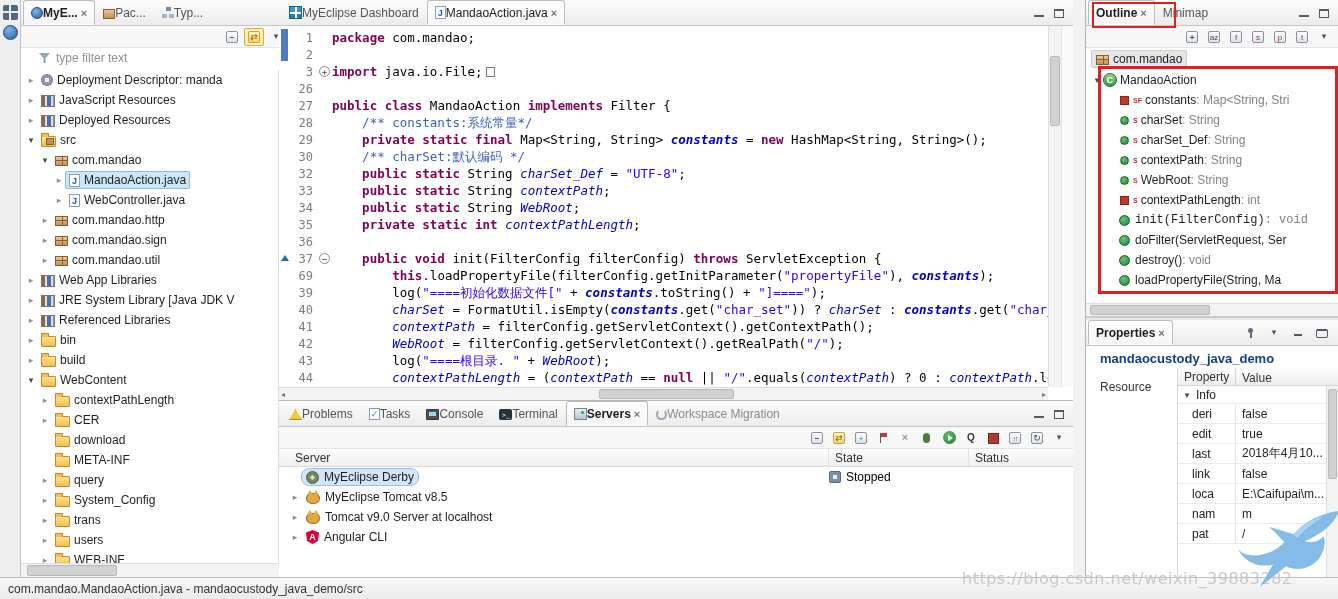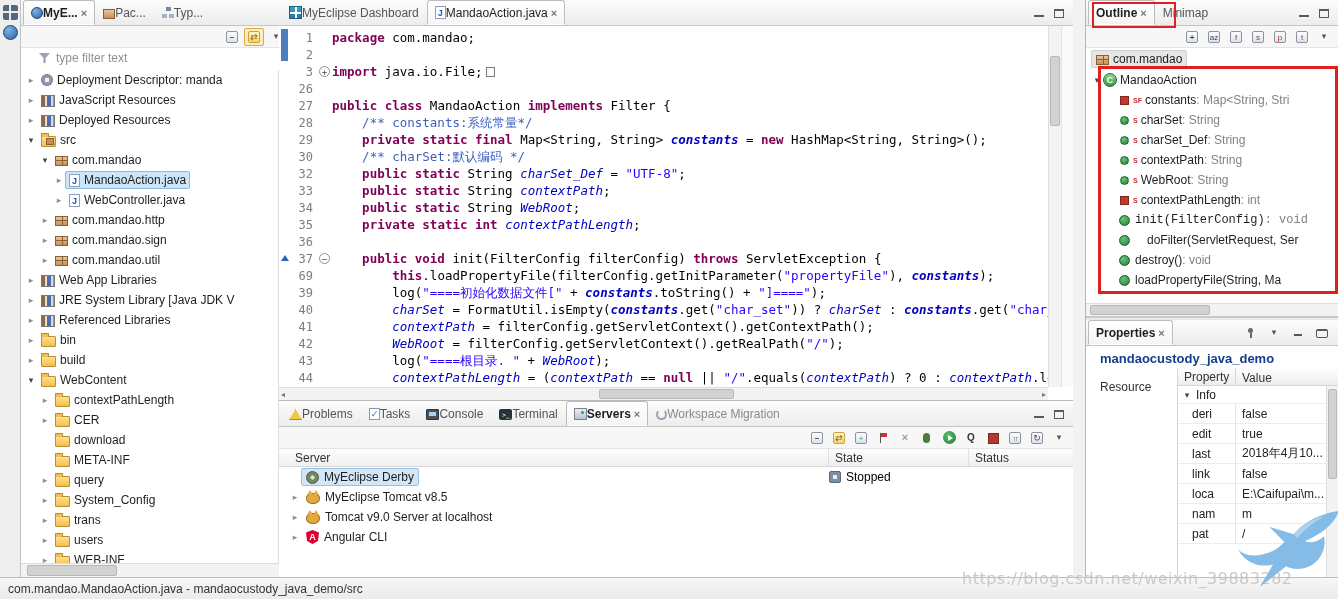--- a/index.html
+++ b/index.html
@@ -155,21 +155,21 @@
   .i-stopped{width:12px;height:12px;border-radius:2px;background:#7d8fa3;border:1px solid #55667a}
   .i-stopped::after{content:"";position:absolute;left:3px;top:3px;right:3px;bottom:3px;background:#e8eef4}
   #bheader{height:18px;display:flex;background:linear-gradient(#fdfdfd,#efefef);border-bottom:1px solid #d8d8d8;color:#333;align-items:center}
   .bh1{width:550px;padding-left:16px;border-right:1px solid #e0e0e0;height:100%;display:flex;align-items:center}
   .bh2{width:140px;padding-left:6px;border-right:1px solid #e0e0e0;height:100%;display:flex;align-items:center}
   .bh3{flex:1;padding-left:6px}
   .srow{height:20px;display:flex;align-items:center}
   .scol1{width:550px;display:flex;align-items:center;padding-left:10px;overflow:hidden}
   .scol2{width:140px;display:flex;align-items:center;gap:5px}
   .scol3{flex:1}
-  .swrap{display:inline-flex;align-items:center;gap:5px;padding:1px 4px;border:1px solid transparent;border-radius:2px}
+  .swrap{display:inline-flex;align-items:center;gap:5px;padding:1px 4px;border:1px solid transparent;border-radius:8px}
   .swrap.sel{background:#d2e6f8;border-color:#9cc0e2}
 
   
   #right{left:1085px;width:253px;border-left:1px solid #b5b5b5;background:#e9e9e9}
   #outline{position:absolute;top:0;left:0;right:0;height:318px;background:#fff;border-bottom:2px solid #c9c9c9}
   #opack{height:18px;display:flex;align-items:center;padding-left:5px;margin-top:2px}
   .opill{display:inline-flex;align-items:center;gap:4px;background:#e6e6e6;border:1px solid #cfcfcf;border-radius:2px;padding:1px 4px}
   #otree{position:absolute;top:70px;left:0;right:0;bottom:14px;overflow:hidden}
   .osuffix{color:#838383}
   .dec{font:bold 7px "Liberation Sans",sans-serif;color:#c03030;vertical-align:super;margin-left:1px}
@@ -811,21 +811,21 @@
           </div>
           <div class="trow" style="padding-left: 19px; font-family: Liberation Mono, monospace;">
             <span class="arw"></span>
             <span class="i i-method-public"></span>
             <span class="tlabel" style="margin-left: 3px;">init(FilterConfig)</span>
             <span class="osuffix"> : void</span>
           </div>
           <div class="trow" style="padding-left: 19px;">
             <span class="arw"></span>
             <span class="i i-method-public"></span>
-            <span class="tlabel" style="margin-left: 15px;">doFilter(ServletRequest, Ser</span>
+            <span class="tlabel" style="margin-left: 3px;">doFilter(ServletRequest, Ser</span>
           </div>
           <div class="trow" style="padding-left: 19px;">
             <span class="arw"></span>
             <span class="i i-method-public"></span>
             <span class="tlabel" style="margin-left: 3px;">destroy()</span>
             <span class="osuffix"> : void</span>
           </div>
           <div class="trow" style="padding-left: 19px;">
             <span class="arw"></span>
             <span class="i i-method-public"></span>

